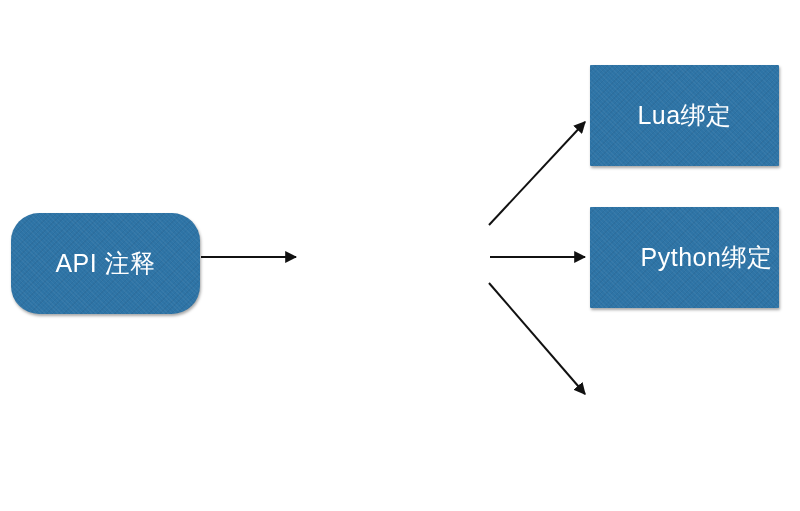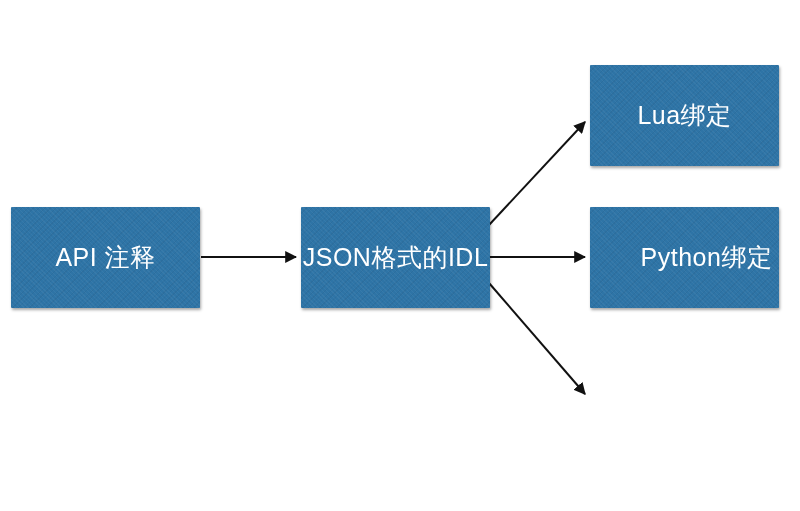--- a/index.html
+++ b/index.html
@@ -38,21 +38,21 @@
     justify-content: center;
     font-size: 25px;
     font-weight: 300;
     letter-spacing: 0.5px;
     box-shadow: 1px 2px 3px rgba(0,0,0,0.35);
     border-radius: 1px;
     box-sizing: border-box;
     text-align: center;
     white-space: nowrap;
   }
-  #node-api        { left: 11px;  top: 207px; }
+  #node-api        { left: 11px;  top: 213px; border-radius: 28px; }
   #node-idl        { left: 301px; top: 207px; }
   #node-lua        { left: 590px; top: 65px;  }
   #node-python     { left: 590px; top: 207px; padding-left: 44px; }
   #node-jerryscript{ left: 590px; top: 348px; }
 
   .edge-line {
     stroke: #111111;
     stroke-width: 2;
   }
 </style>
@@ -70,23 +70,20 @@
     <line class="edge-line" x1="201" y1="257" x2="296" y2="257" marker-end="url(#arrowhead)"></line>
     <line class="edge-line" x1="489" y1="225" x2="585" y2="122" marker-end="url(#arrowhead)"></line>
     <line class="edge-line" x1="490" y1="257" x2="585" y2="257" marker-end="url(#arrowhead)"></line>
     <line class="edge-line" x1="489" y1="283" x2="585" y2="394" marker-end="url(#arrowhead)"></line>
   </svg>
 
   <div class="node" id="node-api">
     <span>API 注释</span>
   </div>
 
-  <div class="node" id="node-idl">
-    <span>JSON格式的IDL</span>
-  </div>
 
   <div class="node" id="node-lua">
     <span>Lua绑定</span>
   </div>
 
   <div class="node" id="node-python">
     <span>Python绑定</span>
   </div>
 
 

